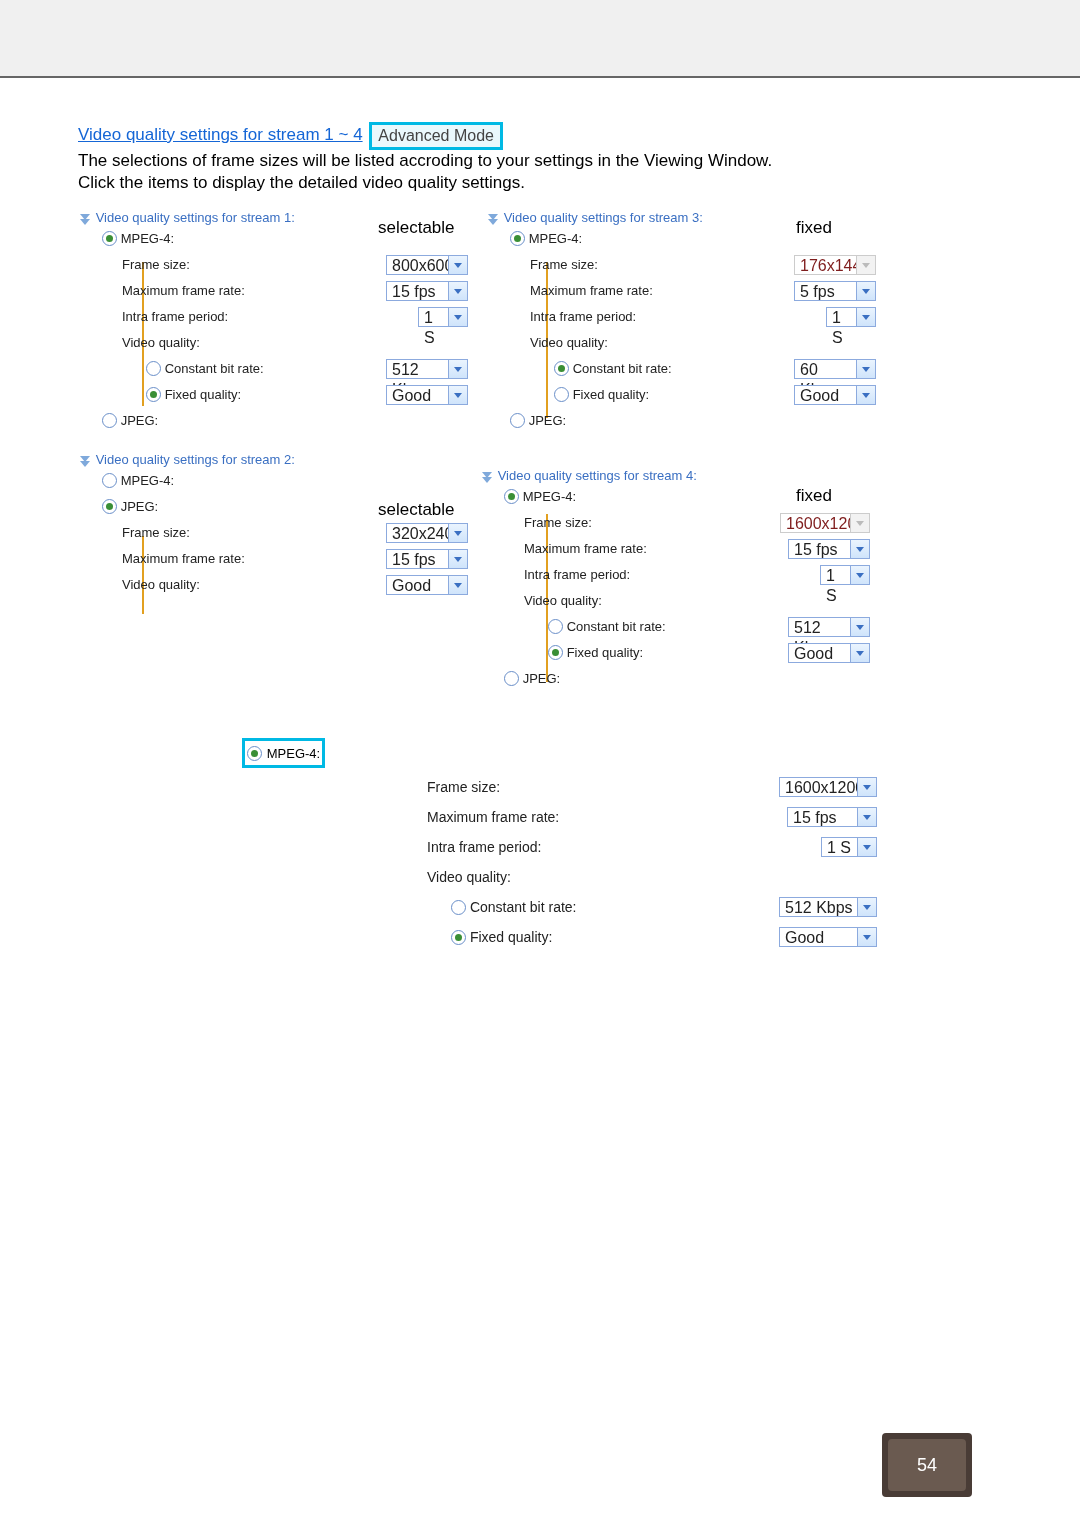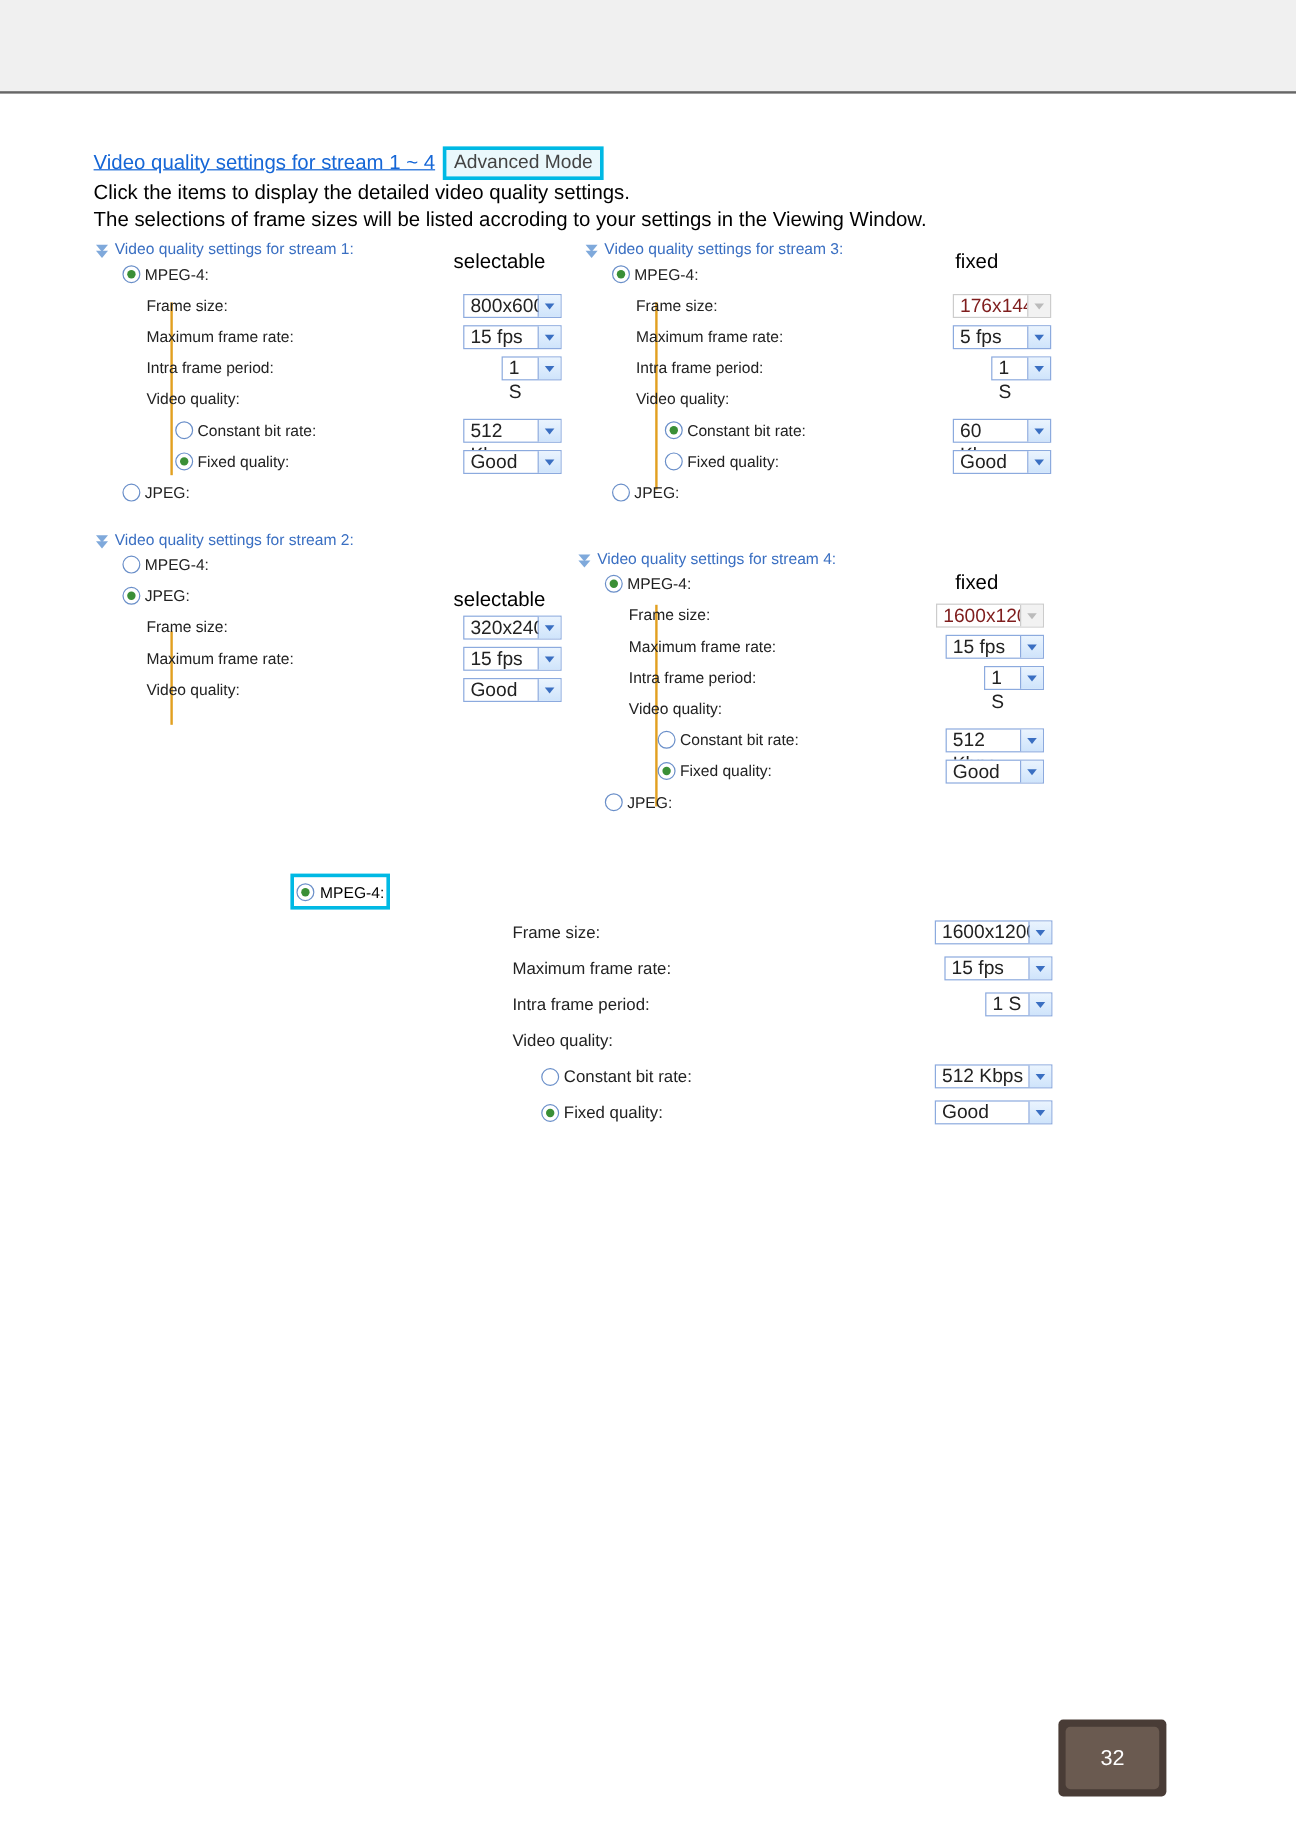--- a/index.html
+++ b/index.html
@@ -4,21 +4,21 @@
 <style>
 html,body{margin:0;padding:0;background:#fff;font-family:Arial,Helvetica,sans-serif;color:#000;font-size:17px}
 .page{width:1080px;min-height:1527px;position:relative;box-sizing:border-box;background:#fff}
 .topbar{height:76px;background:#f0f0f0;border-bottom:2px solid #666;width:100%}
 .maincol{padding:40px 48px 0 78px}
 .heading-line{margin-top:4px}
 .link-u{color:#1566d6;text-decoration:underline;font-size:17px}
 .adv-badge{display:inline-block;border:3px solid #00b9e4;background:#eaf8fc;padding:2px 6px;font-size:16px;color:#444;vertical-align:middle;margin-left:2px}
 .txt{font-size:17px;line-height:22px;color:#000;text-align:justify}
 .mpeg4-kw{color:#00a7cf;font-weight:bold}
-.settings-area{position:relative;height:510px;margin-top:6px}
+.settings-area{position:relative;height:510px;margin-top:16px}
 .panel{position:absolute;font-size:13px;color:#222}
 .panel .hdr{color:#3a6fc2;font-size:13px}
 .chev{width:14px;height:14px;display:inline-block;vertical-align:middle;position:relative}
 .chev::before{content:"";position:absolute;left:2px;top:2px;border-left:5px solid transparent;border-right:5px solid transparent;border-top:6px solid #7fa9db}
 .chev::after{content:"";position:absolute;left:2px;top:7px;border-left:5px solid transparent;border-right:5px solid transparent;border-top:6px solid #7fa9db}
 .radio-on,.radio-off{width:13px;height:13px;border:1px solid #6a8fc9;border-radius:50%;display:inline-block;vertical-align:middle;background:#fff;position:relative}
 .radio-on::after{content:"";position:absolute;left:3px;top:3px;width:7px;height:7px;border-radius:50%;background:#3a8f36}
 .sel{display:inline-block;border:1px solid #8caade;background:#fff;height:20px;line-height:20px;font-size:16px;position:relative;padding:0 22px 0 5px;box-sizing:border-box}
 .sel-wide{width:82px}
 .sel-small{width:50px}
@@ -48,22 +48,22 @@
 <body>
 
 <div class="page">
   <div class="topbar"></div>
   <div class="maincol">
 
     <div class="heading-line">
       <span class="link-u">Video quality settings for stream 1 ~ 4</span>
       <span class="adv-badge">Advanced Mode</span>
     </div>
+    <div class="txt">The selections of frame sizes will be listed accroding to your settings in the Viewing Window.</div>
     <div class="txt">Click the items to display the detailed video quality settings.</div>
-    <div class="txt">The selections of frame sizes will be listed accroding to your settings in the Viewing Window.</div>
 
     <div class="settings-area">
 
       <span class="lblnote" style="left:300px;top:8px">selectable</span>
       <span class="lblnote" style="left:718px;top:8px">fixed</span>
       <span class="lblnote" style="left:300px;top:290px">selectable</span>
       <span class="lblnote" style="left:718px;top:276px">fixed</span>
       <div class="vline-orange" style="left:64px;top:52px;height:144px"></div>
       <div class="vline-orange" style="left:64px;top:326px;height:78px"></div>
       <div class="vline-orange" style="left:468px;top:52px;height:156px"></div>
@@ -181,15 +181,15 @@
           </div>
         <div class="row"><span style="padding-left:54px"></span><span class="radio-off"></span>&nbsp;<span class="lab">Constant bit rate:</span><span class="sel" style="width:98px"><span>512 Kbps</span><span class="sel-arrow"></span></span></div>
         <div class="row"><span style="padding-left:54px"></span><span class="radio-on"></span>&nbsp;<span class="lab">Fixed quality:</span><span class="sel" style="width:98px"><span>Good</span><span class="sel-arrow"></span></span></div>
       </div>
     </div>
 
   </div>
 
   <div class="pagebadge">
     <div class="inner"></div>
-    <div class="num">32</div>
+    <div class="num">54</div>
   </div>
 </div>
 
 </body></html>

